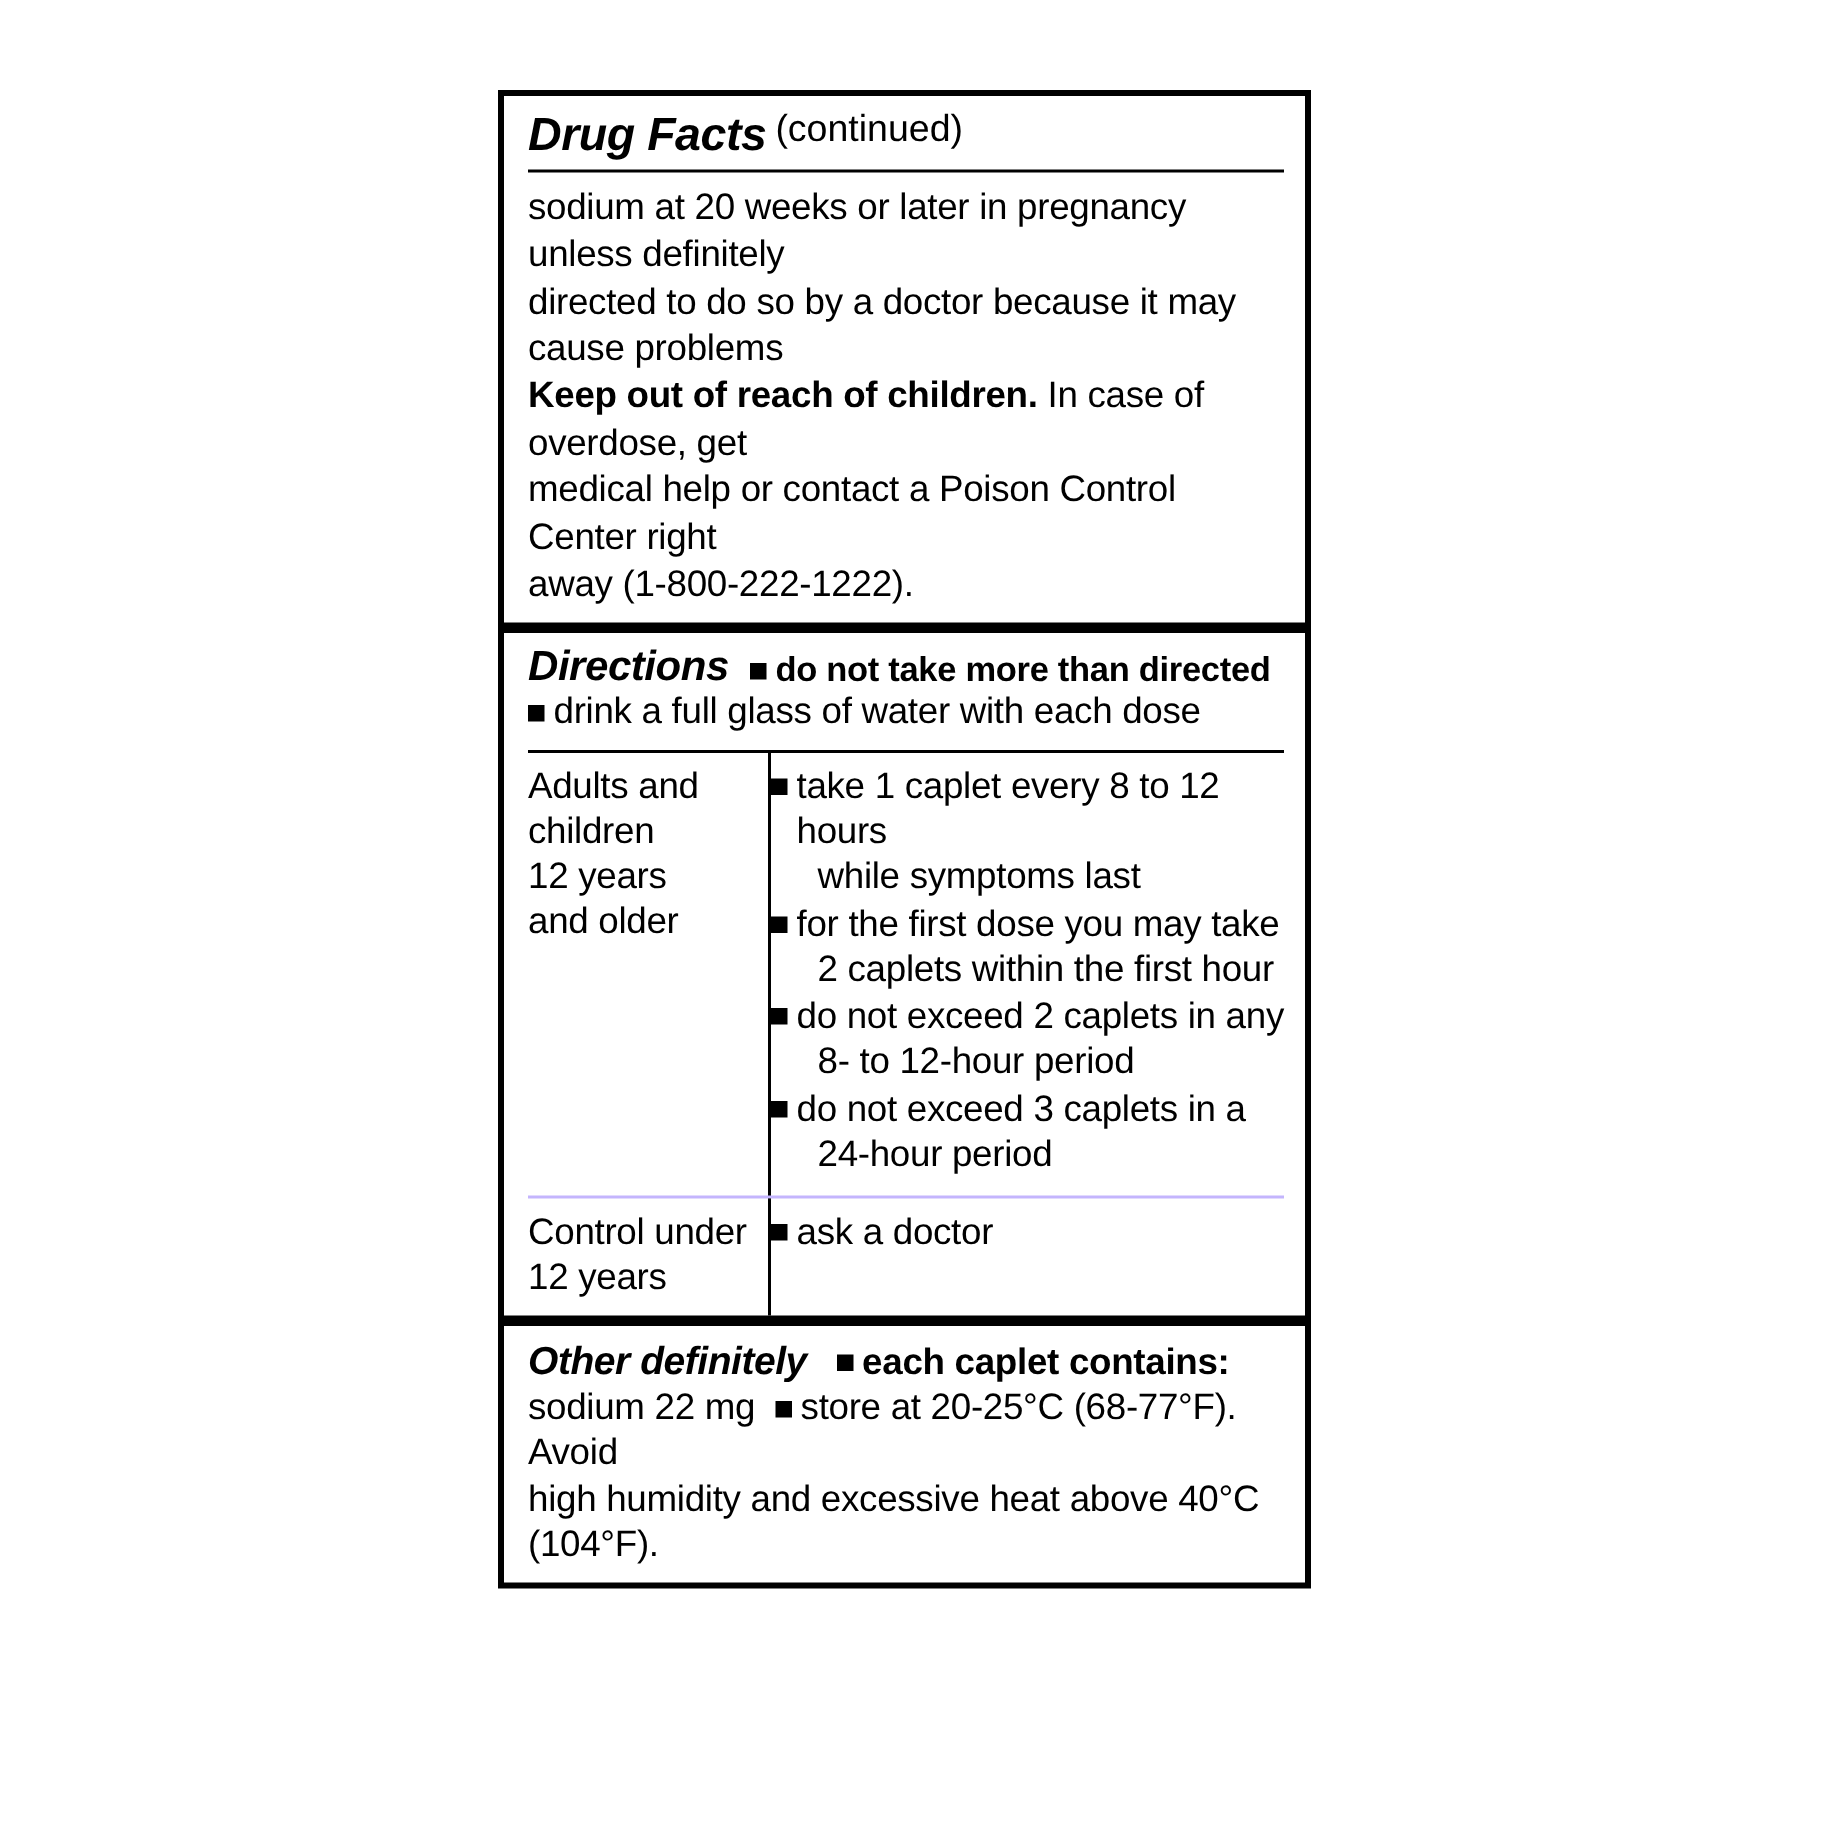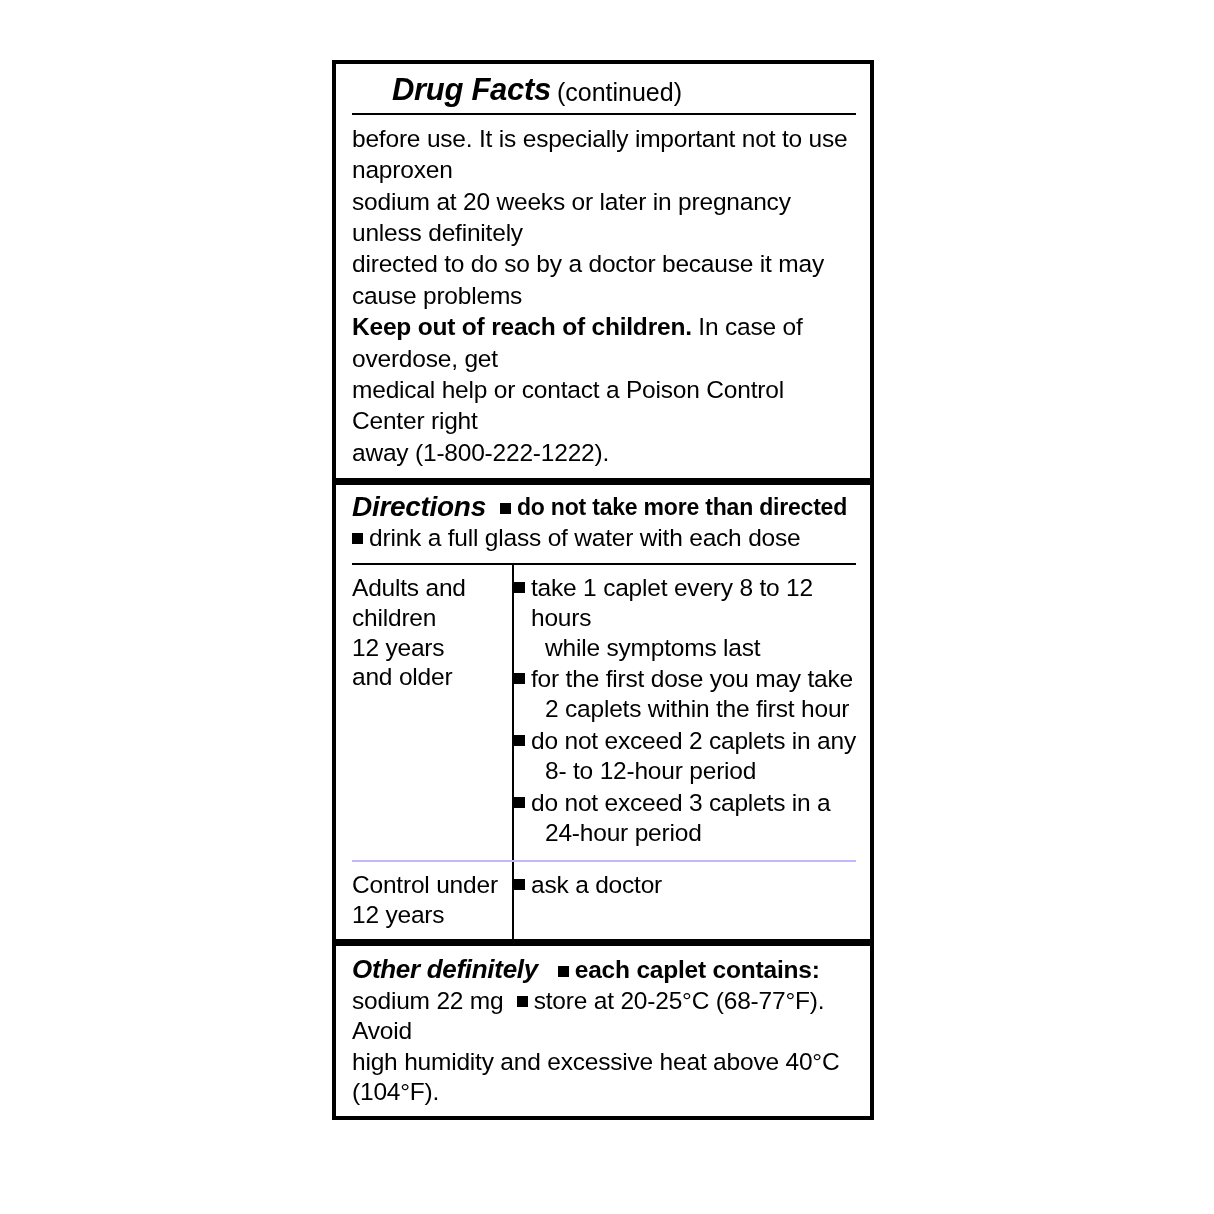--- a/index.html
+++ b/index.html
@@ -29,23 +29,22 @@
     padding: 0;
   }
   .band:last-child { border-bottom: none; }
   .inner {
     padding: 8px 14px 10px 16px;
   }
 
   
   .hdr-row {
     display: flex;
-    align-items: flex-end;
+    align-items: flex-start;
     padding: 10px 14px 2px 16px;
-    margin-left: 40px;
   }
   .hdr-title {
     font-weight: bold;
     font-style: italic;
     font-size: 31px;
     letter-spacing: -0.3px;
     line-height: 1.0;
   }
   .hdr-cont {
     font-size: 25px;
@@ -96,21 +95,21 @@
     height: 11px;
     background: #000;
     margin-right: 6px;
     vertical-align: 0.06em;
   }
   .dirs-head {
     padding: 6px 14px 6px 16px;
   }
   .dirs-head .row1 {
     display: flex;
-    align-items: center;
+    align-items: flex-end;
     gap: 14px;
   }
   .rule-mid {
     height: 2px;
     background: #000;
     margin: 4px 14px 0 16px;
   }
   table.dose {
     width: calc(100% - 30px);
     margin: 0 14px 0 16px;
@@ -155,21 +154,20 @@
 
 <div id="label">
 
   <div class="band">
     <div class="hdr-row">
       <span class="hdr-title">Drug Facts</span>
       <span class="hdr-cont">(continued)</span>
     </div>
     <div class="rule-thin"></div>
     <div class="inner para">
-      <div>before use. It is especially important not to use naproxen</div>
       <div>sodium at 20 weeks or later in pregnancy unless definitely</div>
       <div>directed to do so by a doctor because it may cause problems</div>
       <div>
         <b>Keep out of reach of children.</b><span> In case of overdose, get</span>
       </div>
       <div>medical help or contact a Poison Control Center right</div>
       <div>away (1-800-222-1222).</div>
     </div>
   </div>
 

